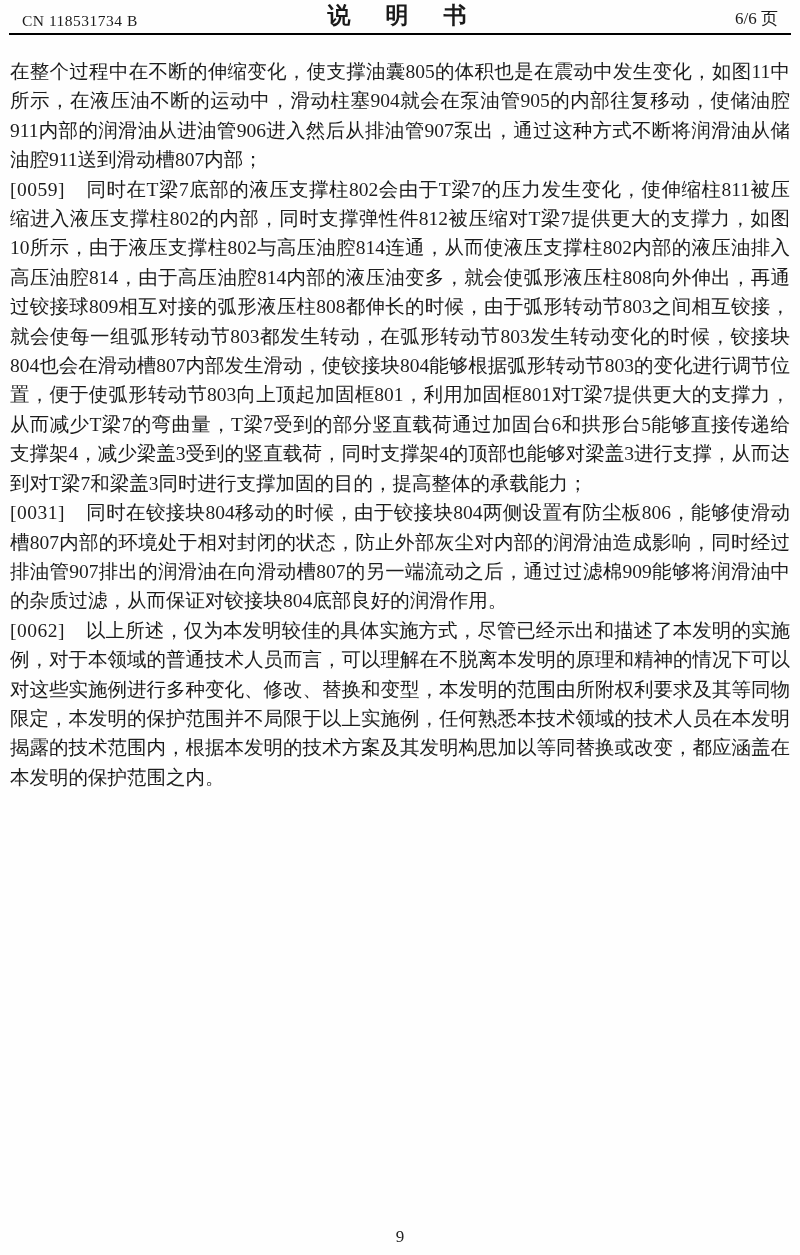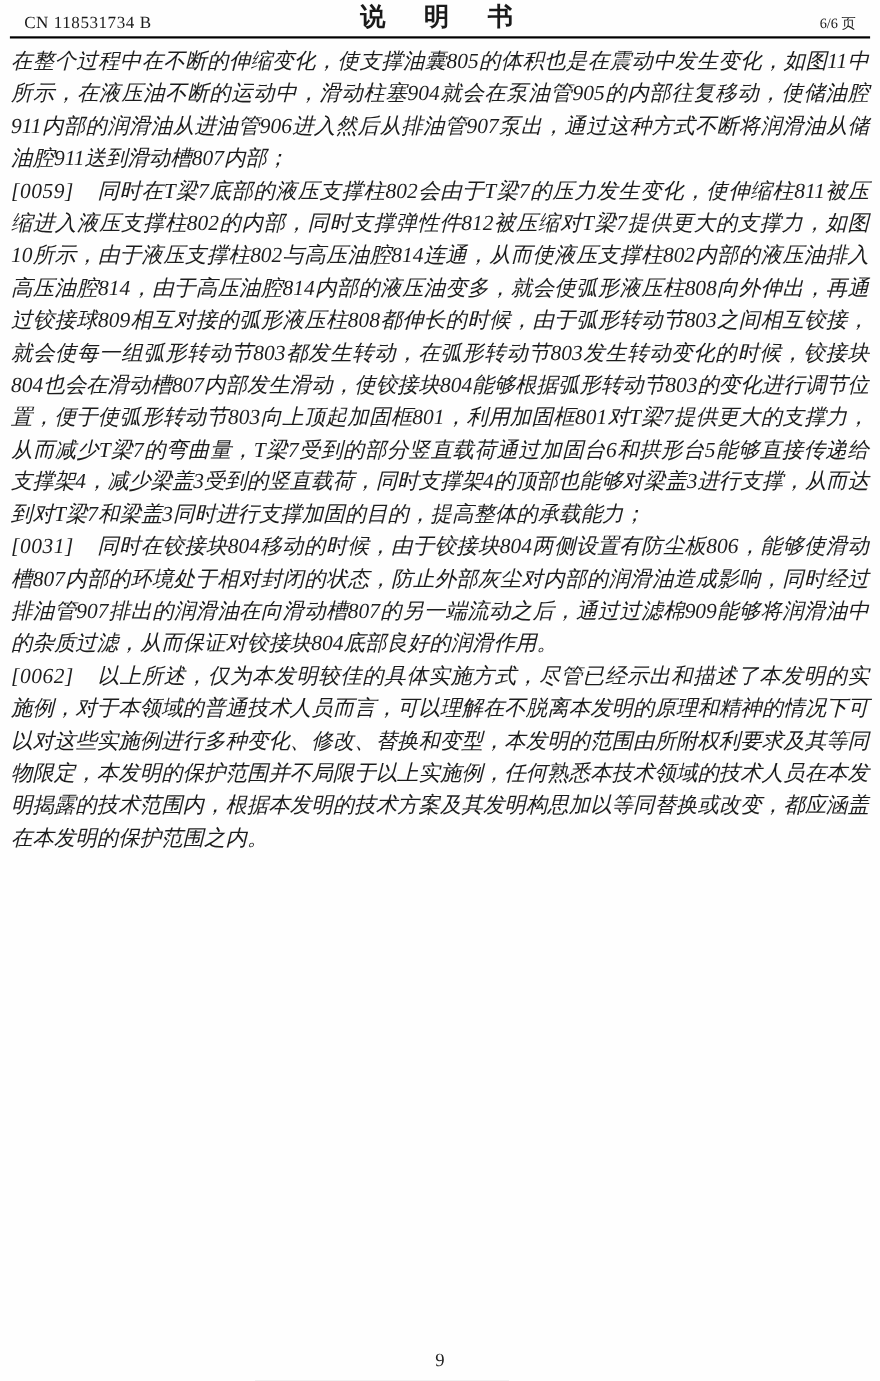--- a/index.html
+++ b/index.html
@@ -36,32 +36,31 @@
     position: absolute;
     left: 50%;
     transform: translateX(-50%);
     bottom: 2px;
     font-size: 23px;
     font-weight: bold;
     letter-spacing: 6px;
     white-space: nowrap;
   }
   .page-indicator {
-    font-size: 13px;
+    font-size: 17px;
     padding-bottom: 3px;
     white-space: nowrap;
   }
   .header-rule {
     height: 2px;
     background: #000;
     margin: 0 9px;
   }
   .body-text {
-    padding: 7px 10px 0 10px;
-    font-style: italic;
+    padding: 22px 10px 0 10px;
   }
   .para {
     font-size: 19.5px;
     line-height: 29.4px;
     text-align: justify;
     text-justify: inter-ideograph;
     color: #1c1c1c;
   }
   .para-tag {
     display: inline-block;

